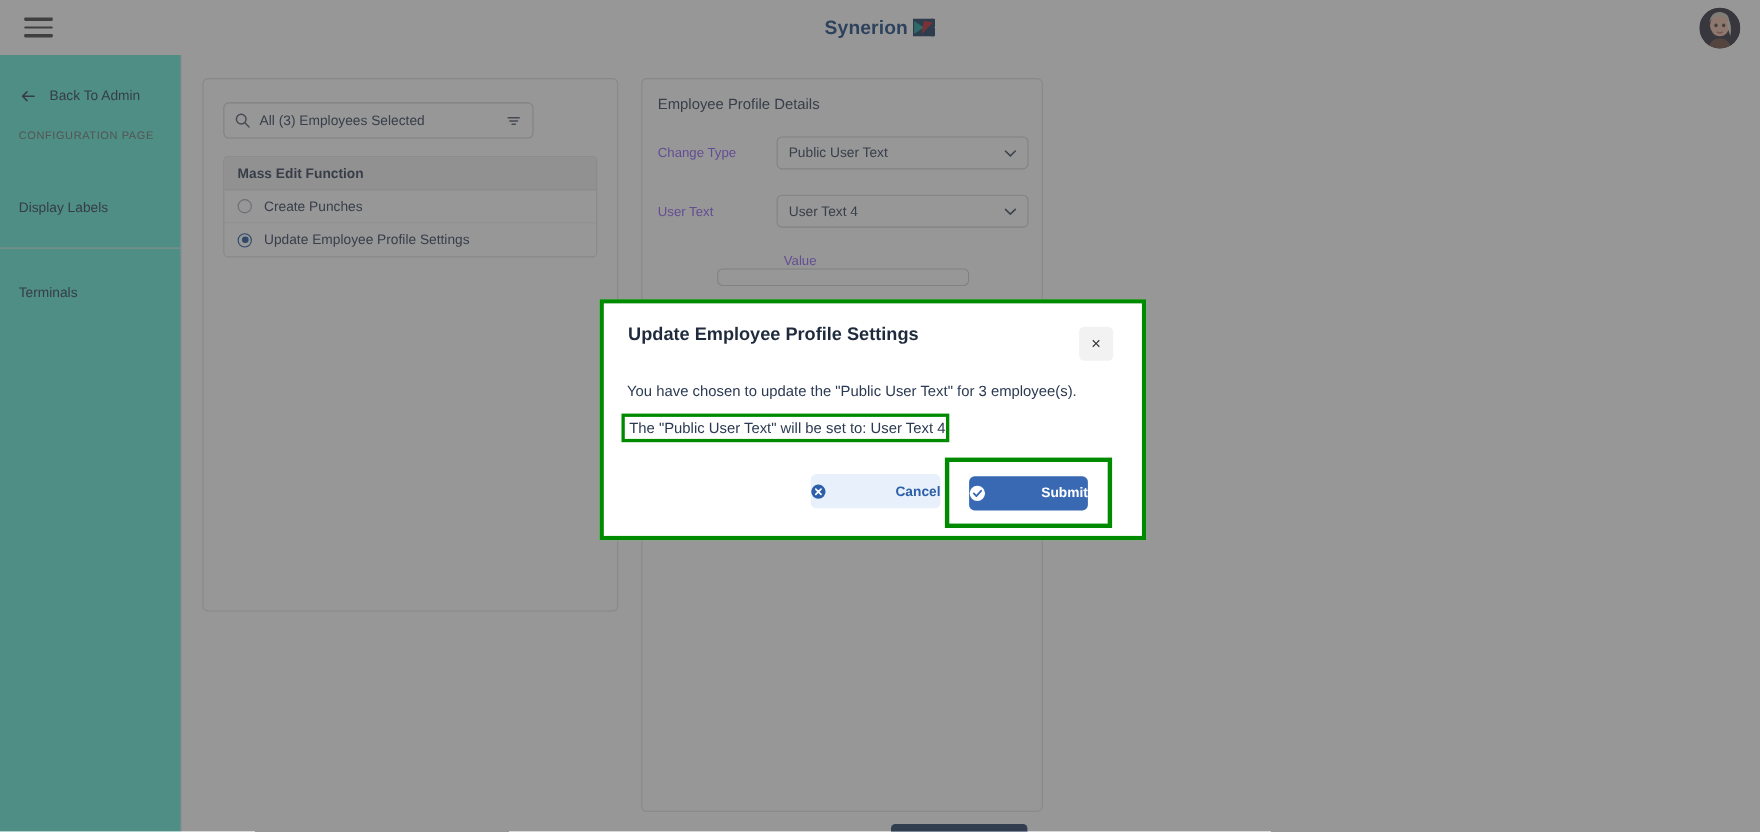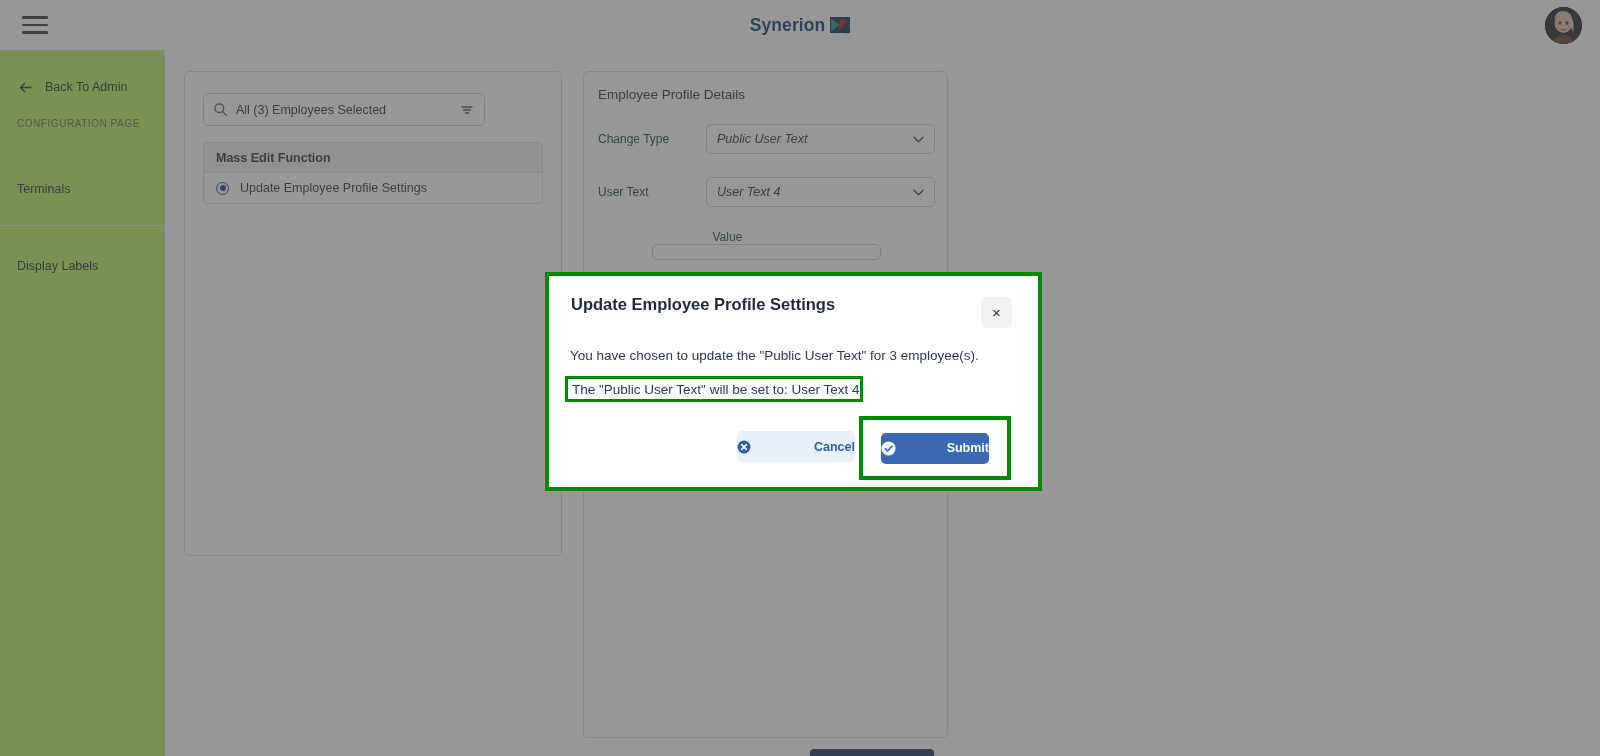--- a/index.html
+++ b/index.html
@@ -29,21 +29,21 @@
   .brand-mark { width:21px; height:18px; display:block; }
   .avatar {
     position:absolute; right:18px; top:7px; width:37px; height:37px;
     border-radius:50%; overflow:hidden; background:#2b2636; cursor:pointer;
   }
   .avatar svg { display:block; width:37px; height:37px; }
 
   
   .sidebar {
     position:absolute; left:0; top:50px; width:165px; height:706px;
-    background:#bef264; border-right:1px solid #e3e3e3;
+    background:#5eead4; border-right:1px solid #e3e3e3;
   }
   .back-admin {
     display:flex; align-items:center; gap:11px;
     padding:0 0 0 17px; height:34px; margin-top:20px; cursor:pointer;
   }
   .back-arrow { width:17px; height:17px; flex:0 0 auto; }
   .back-label { font-size:12.5px; color:#28374e; }
   .section-title {
     font-size:10px; color:#6b6b6b; letter-spacing:.55px;
     padding-left:17px; margin-top:14px; text-transform:uppercase;
@@ -100,25 +100,25 @@
     width:6px; height:6px; border-radius:50%; background:#1a4f9c;
   }
 
   .panel-title {
     position:absolute; left:14px; top:15px; font-size:13.5px; color:#2b3a52;
   }
   .form-row {
     position:absolute; left:14px; width:337px; height:30px;
     display:flex; align-items:center;
   }
-  .form-label { width:108px; font-size:12px; color:#14532d; }
+  .form-label { width:108px; font-size:12px; color:#8b5cf6; }
   .form-field {
     width:229px; height:30px; border:1px solid #cfcfcf; border-radius:5px;
     background:#fff; display:flex; align-items:center; padding:0 10px;
-    font-size:12.5px; color:#2b3a52; position:relative; cursor:pointer;font-style:italic;
+    font-size:12.5px; color:#2b3a52; position:relative; cursor:pointer;
   }
   .chev { position:absolute; right:10px; top:11px; width:11px; height:7px; }
   .next-btn {
     position:absolute; left:226px; top:677px; width:124px; height:27px;
     background:#1e3a63; color:#ffffff; border:none; border-radius:4px;
     font-size:12.5px; font-family:"Liberation Sans", sans-serif; cursor:pointer;
   }
 
   
   .overlay {
@@ -199,45 +199,49 @@
 
   <div class="sidebar">
     <div class="back-admin">
       <svg class="back-arrow" viewBox="0 0 17 17">
         <path d="M14 8.5 H4 M7.5 4.5 L3.5 8.5 L7.5 12.5" stroke="#28374e" stroke-width="1.4" fill="none" stroke-linecap="round" stroke-linejoin="round"></path>
       </svg>
       <span class="back-label">Back To Admin</span>
     </div>
     <div class="section-title">CONFIGURATION PAGE</div>
 
+    <div class="nav-group gp2">
+      <div class="nav-item">Display Labels</div>
+    </div>
     <div class="nav-group gp3">
       <div class="nav-item">Terminals</div>
-    </div>
-    <div class="nav-group gp2">
-      <div class="nav-item">Display Labels</div>
     </div>
   </div>
 
   <div class="content">
 
     <div class="card card-left">
       <div class="search-box">
         <svg class="s-icon" viewBox="0 0 15 15">
           <circle cx="6.3" cy="6.3" r="4.4" stroke="#4a5568" stroke-width="1.3" fill="none"></circle>
           <path d="M9.6 9.6 L13.4 13.4" stroke="#4a5568" stroke-width="1.3" stroke-linecap="round"></path>
         </svg>
         <span class="search-val">All (3) Employees Selected</span>
         <svg class="filter-icon" viewBox="0 0 16 16">
           <path d="M3 5 H13 M4.5 8 H11.5 M6.5 11 H9.5" stroke="#4a5568" stroke-width="1.4" stroke-linecap="round"></path>
         </svg>
       </div>
 
       <div class="mass-panel">
         <div class="mass-head">Mass Edit Function</div>
         <div class="radio-row">
+          <span class="radio"></span>
+          <span>Create Punches</span>
+        </div>
+        <div class="radio-row">
           <span class="radio on"></span>
           <span>Update Employee Profile Settings</span>
         </div>
       </div>
     </div>
 
     <div class="card card-right">
       <div class="panel-title">Employee Profile Details</div>
 
       <div class="form-row" style="top:52px;">

